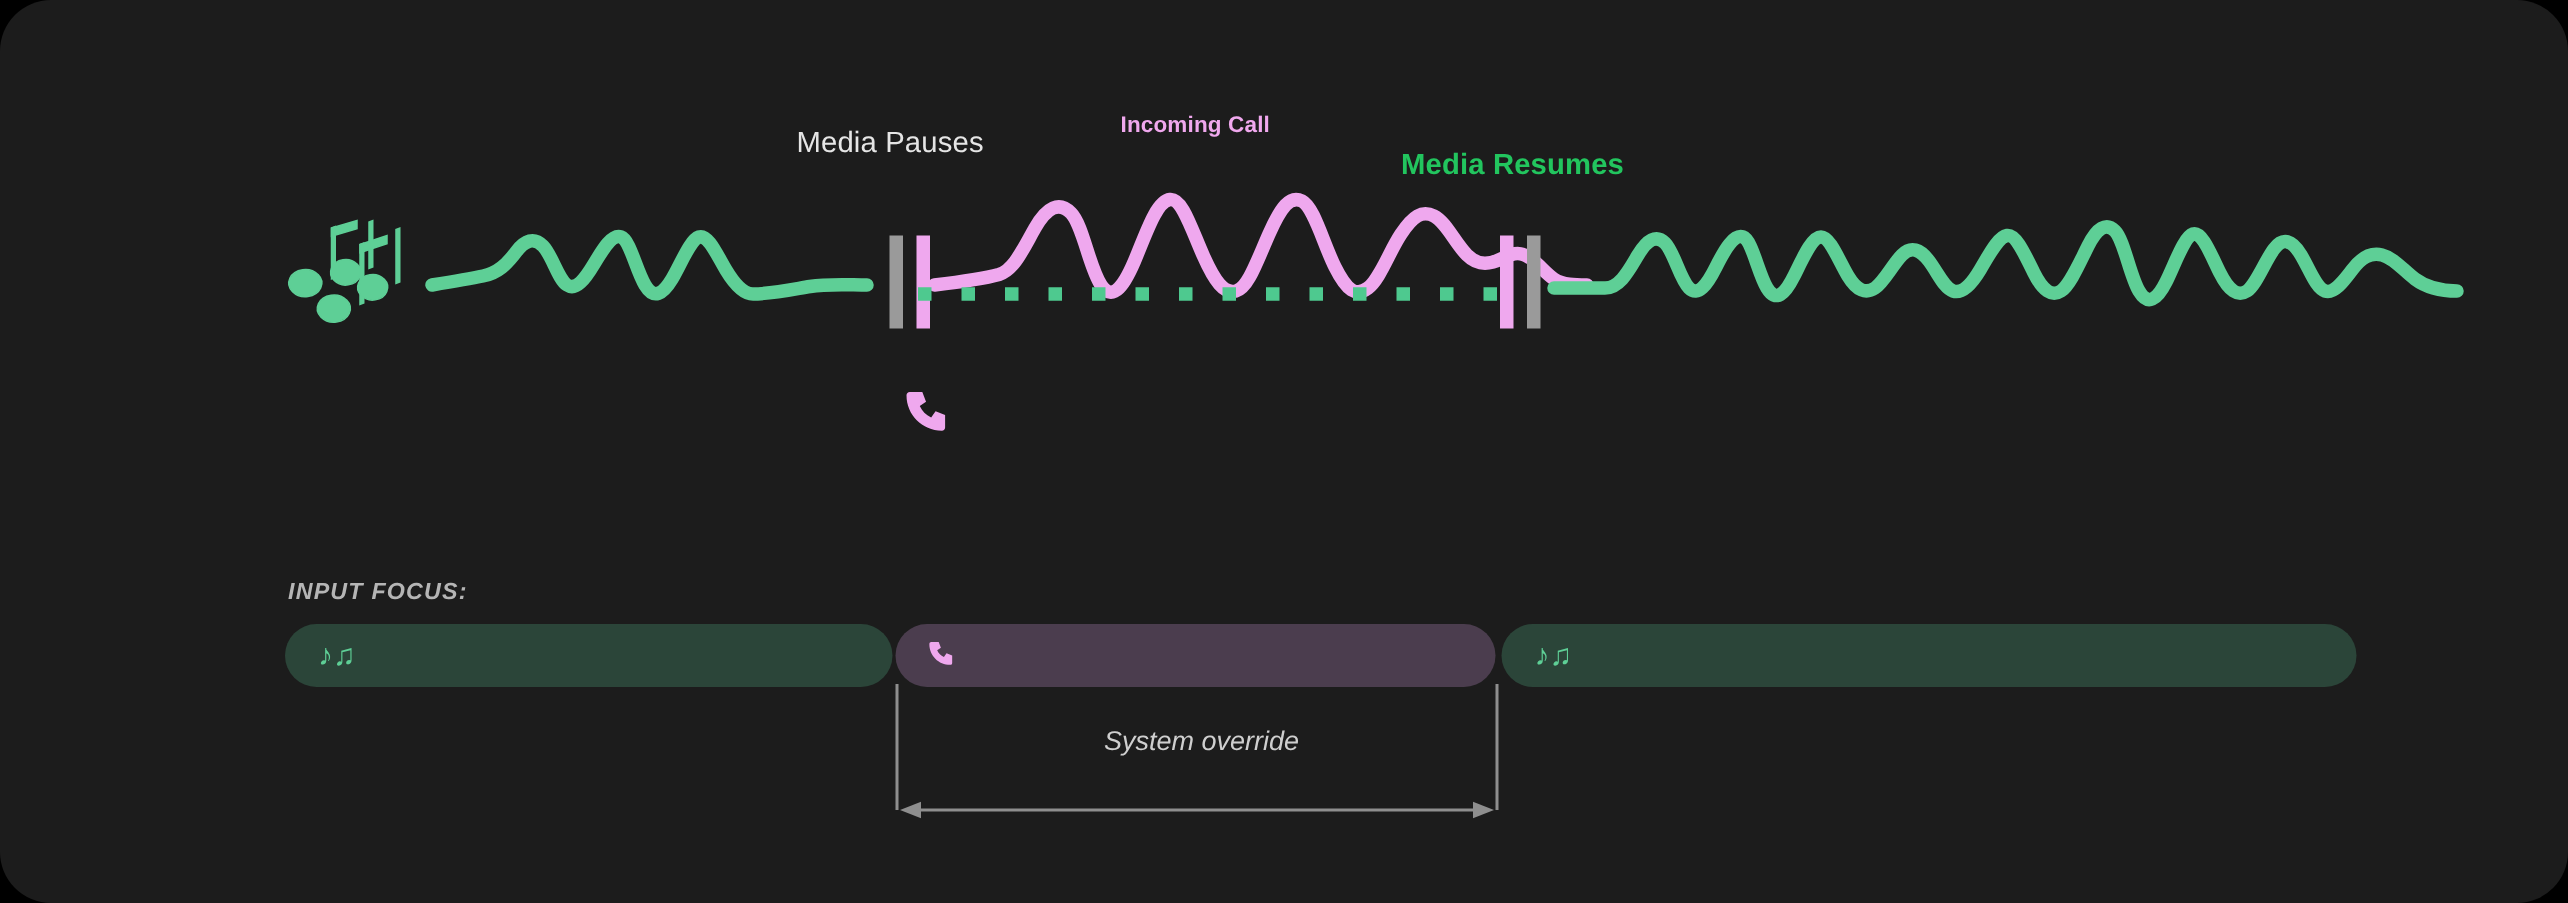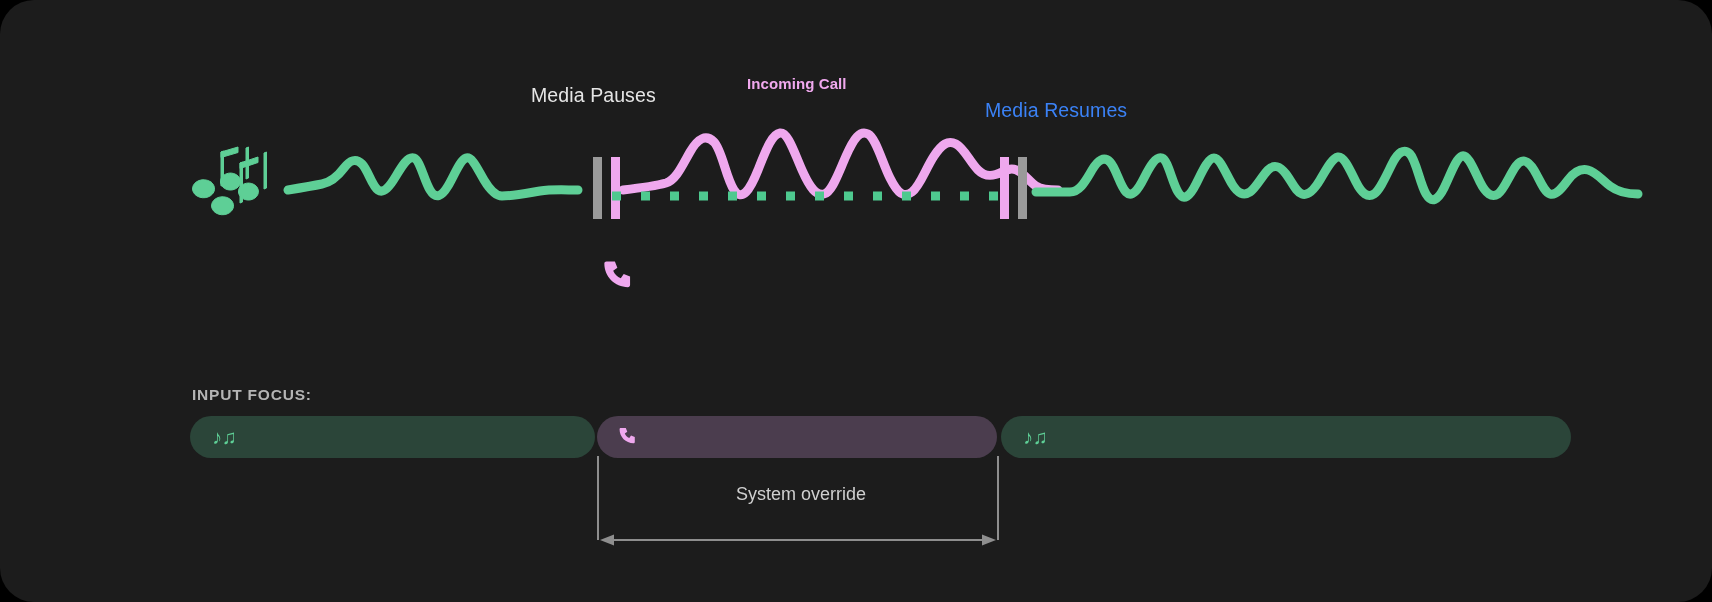--- a/index.html
+++ b/index.html
@@ -30,29 +30,30 @@
   .tl-svg { position: absolute; left: 0; top: 0; }
 
   .lbl {
     position: absolute;
     font-size: 19.5px;
     letter-spacing: 0.1px;
     white-space: nowrap;
     font-family: "Liberation Sans", sans-serif;
   }
   .lbl.pause   { left: 531px;  top: 84px;  color: #e5e5e5; }
-  .lbl.resume  { left: 985px;  top: 99px;  color: #3b82f6; }
+  .lbl.resume  { left: 934px;  top: 99px;  color: #22c55e; font-weight: bold; }
   .lbl.call    { left: 747px;  top: 75px;  color: #f0a8ee; font-weight: bold; font-size: 15px; }
 
   
   .focus-wrap {
     position: absolute;
     left: 0; top: 330px;
     width: 1472px;
     height: 272px;
+    font-style: italic;
   }
   .focus-title {
     position: absolute;
     left: 192px;
     top: 56px;
     font-size: 15.5px;
     font-weight: bold;
     letter-spacing: 0.8px;
     color: #b5b5b5;
   }

